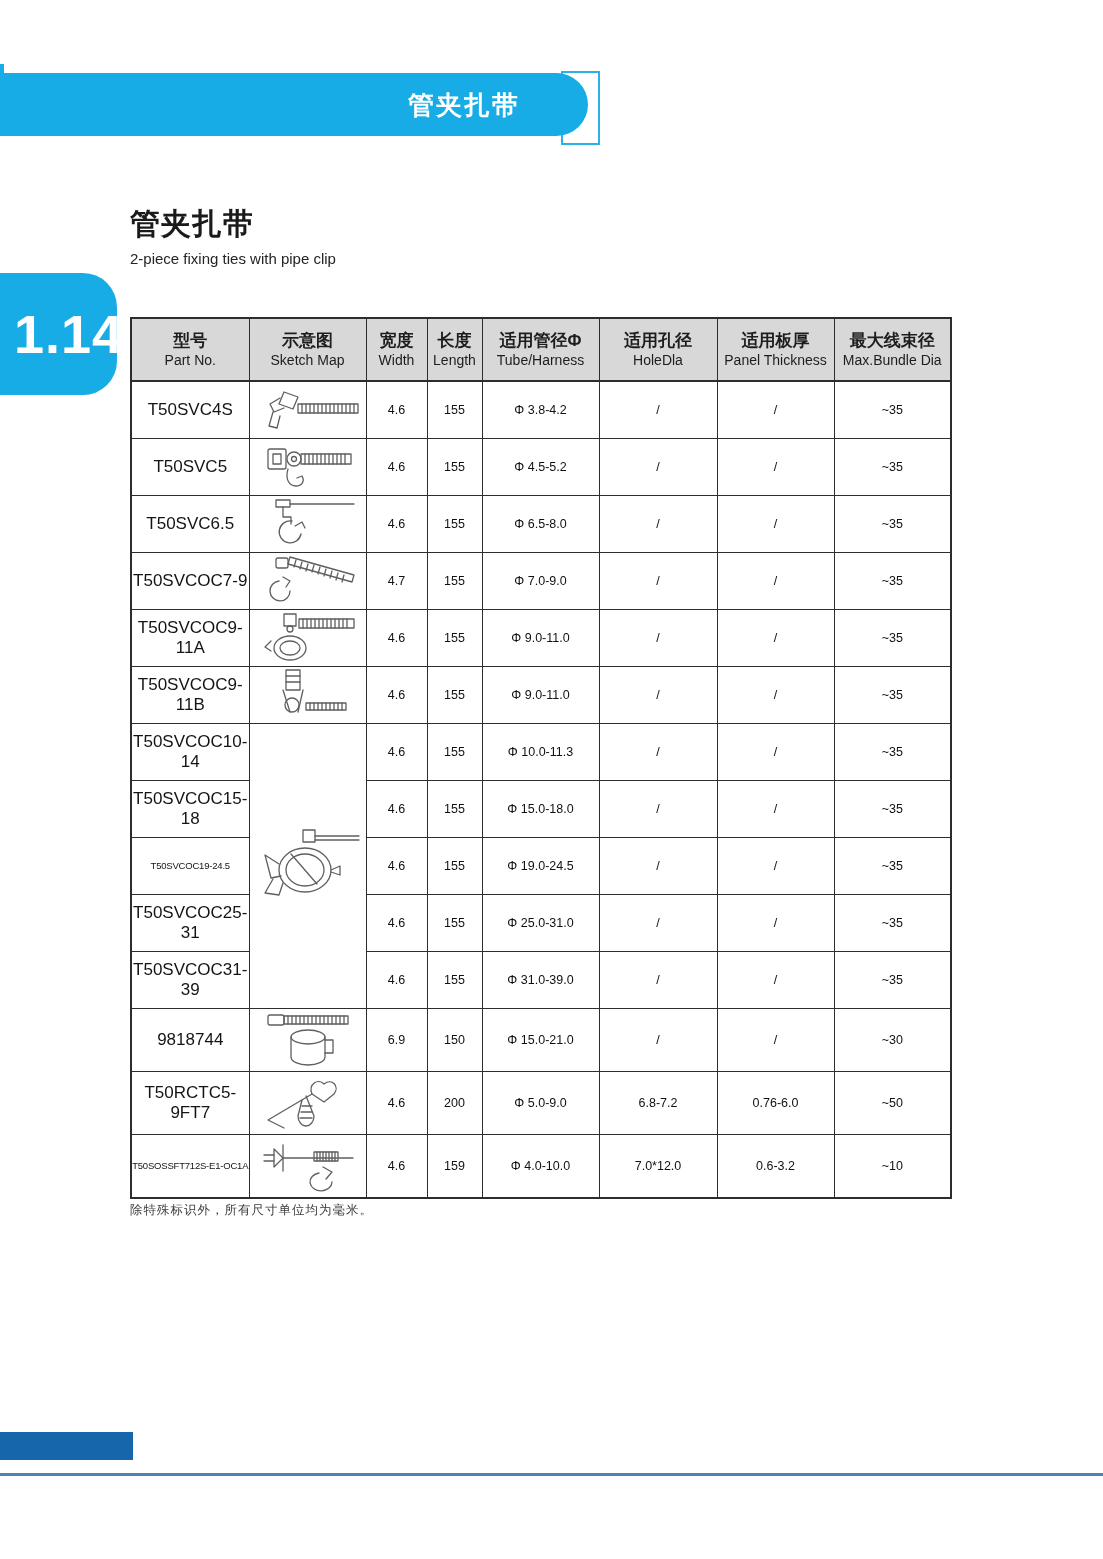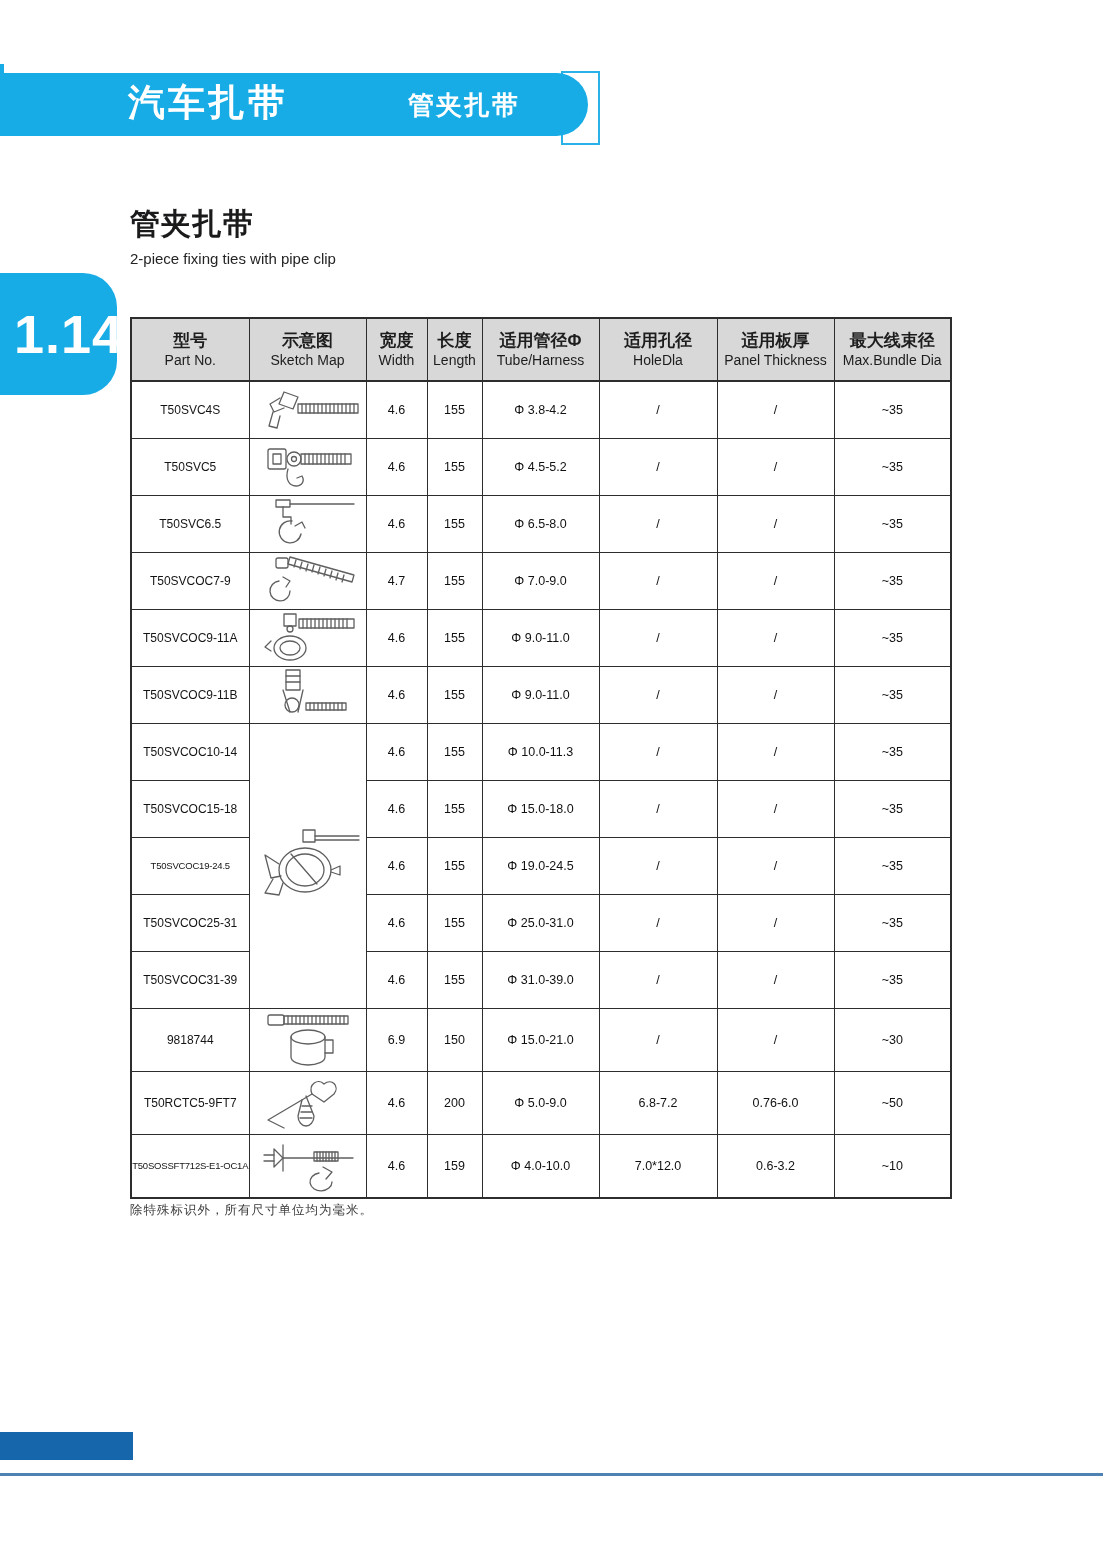--- a/index.html
+++ b/index.html
@@ -26,37 +26,36 @@
   .badge { position:absolute; left:0; top:273px; width:117px; height:122px; background:#18ace6;
     border-radius:0 34px 34px 0; display:flex; align-items:center; justify-content:center; }
   .badge span { color:#fff; font-size:54px; font-weight:bold; letter-spacing:1px; padding-left:20px; }
   
   .table-wrap { position:absolute; left:130px; top:317px;border-radius:20px; }
   table { border-collapse:collapse; table-layout:fixed; width:820px; border:2px solid #2d2d2d; }
   th, td { border:1px solid #2d2d2d; text-align:center; vertical-align:middle; padding:0; overflow:hidden; }
   thead th { background:#d8d8d8; height:61px; border-bottom-width:2px; }
   .h-zh { font-size:17px; font-weight:bold; line-height:1.15; }
   .h-en { font-size:14px; font-weight:normal; margin-top:2px; }
-  td.part { font-size:12px; color:#141414; }
+  td.part { font-size:17px; color:#141414; }
   td.part.small { font-size:9.5px; letter-spacing:-0.2px; }
   td.val { font-size:12.5px; color:#111; }
   td.sketch svg { display:block; margin:0 auto; stroke:#5f5f5f; fill:none;
     stroke-width:1.3; stroke-linecap:round; stroke-linejoin:round; }
   
   .footnote { position:absolute; left:130px; top:1202px; font-size:12.5px; color:#3a3a3a; letter-spacing:1px; }
   .bottom-rect { position:absolute; left:0; top:1432px; width:133px; height:28px; background:#1566aa; }
   .bottom-rule { position:absolute; left:0; top:1473px; width:1103px; height:3px; background:#4d82b3; }
 </style>
 </head>
 <body>
 
 <div class="edge-tick"></div>
 <div class="banner-outline"></div>
 <div class="banner">
-  <span class="banner-title">汽车扎带</span>
   <span class="banner-sub">管夹扎带</span>
 </div>
 
 <div class="section-title">管夹扎带</div>
 <div class="section-sub">2-piece fixing ties with pipe clip</div>
 
 <div class="badge">
   <span>1.14</span>
 </div>
 

